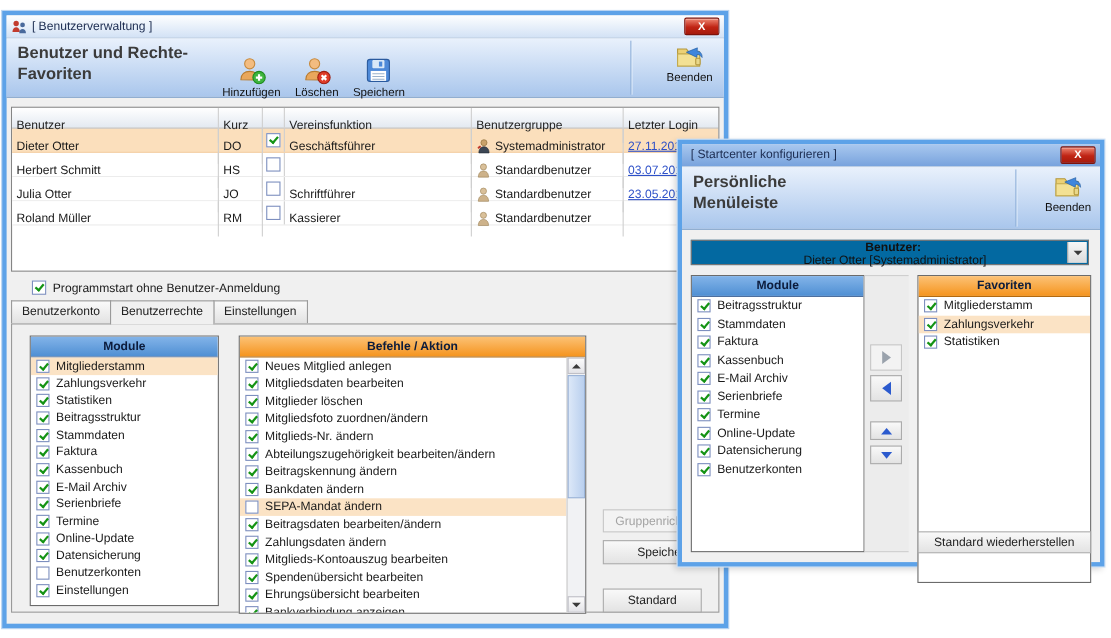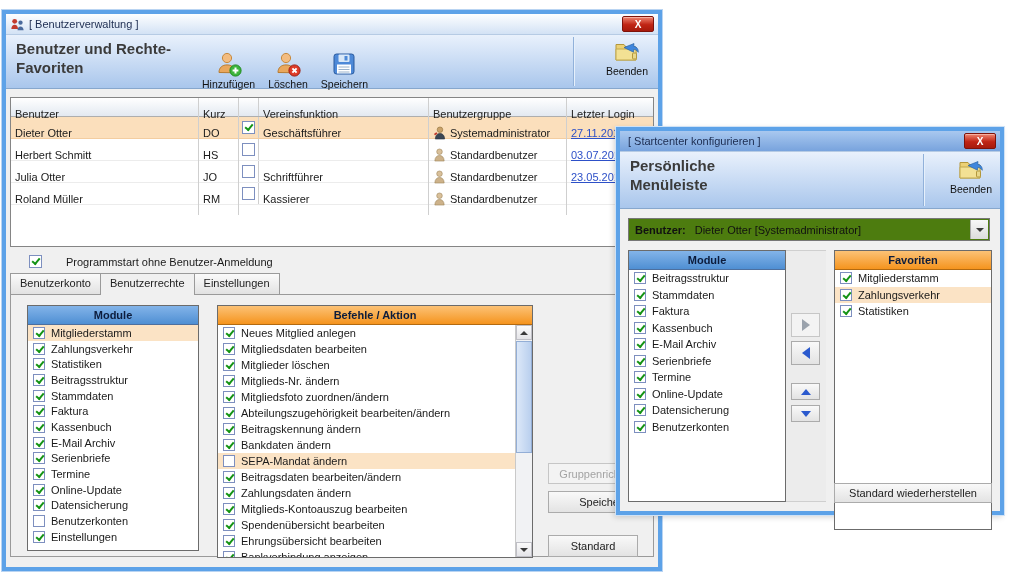--- a/index.html
+++ b/index.html
@@ -39,21 +39,21 @@
   .c3{width:170px;}.c4{width:138px;gap:4px;}.c5{flex:1;}
   .drow{height:22px;border-bottom:1px solid #ececec;background:#fff;cursor:pointer;}
   .drow.sel{background:#fbdfbc;border-bottom-color:#f3cda0;}
   .login-link{color:#2d50c8;text-decoration:underline;cursor:pointer;}
 
   .cb{width:12px;height:12px;border:1px solid #7d8fbf;background:#fff;flex:none;position:relative;cursor:pointer;}
   .cb.big{width:13px;height:13px;}
   .cb.on::before{content:"";position:absolute;left:2px;top:2px;width:6px;height:3px;
                  border-left:2px solid #149314;border-bottom:2px solid #149314;transform:rotate(-50deg);}
 
-  .autologin{position:absolute;left:7px;top:166px;display:flex;align-items:center;gap:24px;padding-left:16px;}
+  .autologin{position:absolute;left:7px;top:166px;display:flex;align-items:center;gap:6px;padding-left:16px;}
 
   .tabs{position:absolute;left:4px;top:184px;display:flex;}
   .tab{height:21px;padding:3px 9px 0;border:1px solid #9a9a9a;border-bottom:none;margin-right:-1px;
        background:linear-gradient(#fafafa,#e2e2e2);color:#222;cursor:pointer;position:relative;}
   .tab.active{background:#f0f0f0;height:22px;z-index:3;top:0;}
 
   .tab-panel{position:absolute;left:4px;top:205px;width:644px;height:263px;border:1px solid #9a9a9a;background:#f0f0f0;z-index:2;}
 
   .list-panel{position:absolute;border:1px solid #6b6b6b;background:#fff;overflow:hidden;}
   .lp-head{height:19px;display:flex;align-items:center;justify-content:center;font-weight:bold;color:#0c1c3c;
@@ -85,22 +85,22 @@
   #btn-gruppen{position:absolute;left:537px;top:168px;width:112px;height:21px;}
   #btn-speichern2{position:absolute;left:537px;top:196px;width:112px;height:22px;}
   #btn-standard{position:absolute;left:537px;top:240px;width:90px;height:22px;}
 
   
   #cfg-win{left:616px;top:127px;width:388px;height:388px;z-index:10;box-shadow:0 0 0 1px #cfe2f6,-2px 2px 6px rgba(0,0,0,.18);}
   .cfg-body{position:relative;height:302px;}
   #cfg-headband{height:57px;}
   #cfg-vsep{right:76px;}
   #cfg-beenden{position:absolute;right:8px;top:4px;}
-  .combo{position:absolute;left:8px;top:9px;width:362px;height:23px;background:#4d7c0f;border:1px solid #767676;
-         display:flex;align-items:center;cursor:pointer;}
+  .combo{position:absolute;left:8px;top:9px;width:362px;height:23px;background:#0369a1;border:1px solid #767676;
+         display:flex;align-items:center;cursor:pointer;flex-direction:column;}
   .combo .clabel{font-weight:bold;margin-left:6px;color:#111;}
   .combo .cvalue{margin-left:9px;color:#111;}
   .combo-arrow{position:absolute;right:1px;top:1px;bottom:1px;width:18px;border-left:1px solid #ababab;
                background:linear-gradient(#f7f7f7,#dcdcdc);display:flex;align-items:center;justify-content:center;}
   #cfg-modules-panel{left:8px;top:41px;width:158px;height:252px;}
   .mover-col{position:absolute;left:166px;top:41px;width:40px;height:252px;background:#ececec;
              border-top:1px solid #cfcfcf;border-bottom:1px solid #cfcfcf;}
   .mv-btn{position:absolute;left:5px;width:29px;}
   .tri2{width:0;height:0;}
   .t-right{border-top:6px solid transparent;border-bottom:6px solid transparent;border-left:8px solid #9aa2ac;}
@@ -355,25 +355,25 @@
               <div class="check-item">
                 <span class="cb on"></span>
                 <span>Mitgliedsdaten bearbeiten</span>
               </div>
               <div class="check-item">
                 <span class="cb on"></span>
                 <span>Mitglieder löschen</span>
               </div>
               <div class="check-item">
                 <span class="cb on"></span>
+                <span>Mitgliedsfoto zuordnen/ändern</span>
+              </div>
+              <div class="check-item">
+                <span class="cb on"></span>
                 <span>Mitglieds-Nr. ändern</span>
-              </div>
-              <div class="check-item">
-                <span class="cb on"></span>
-                <span>Mitgliedsfoto zuordnen/ändern</span>
               </div>
               <div class="check-item">
                 <span class="cb on"></span>
                 <span>Abteilungszugehörigkeit bearbeiten/ändern</span>
               </div>
               <div class="check-item">
                 <span class="cb on"></span>
                 <span>Beitragskennung ändern</span>
               </div>
               <div class="check-item">

